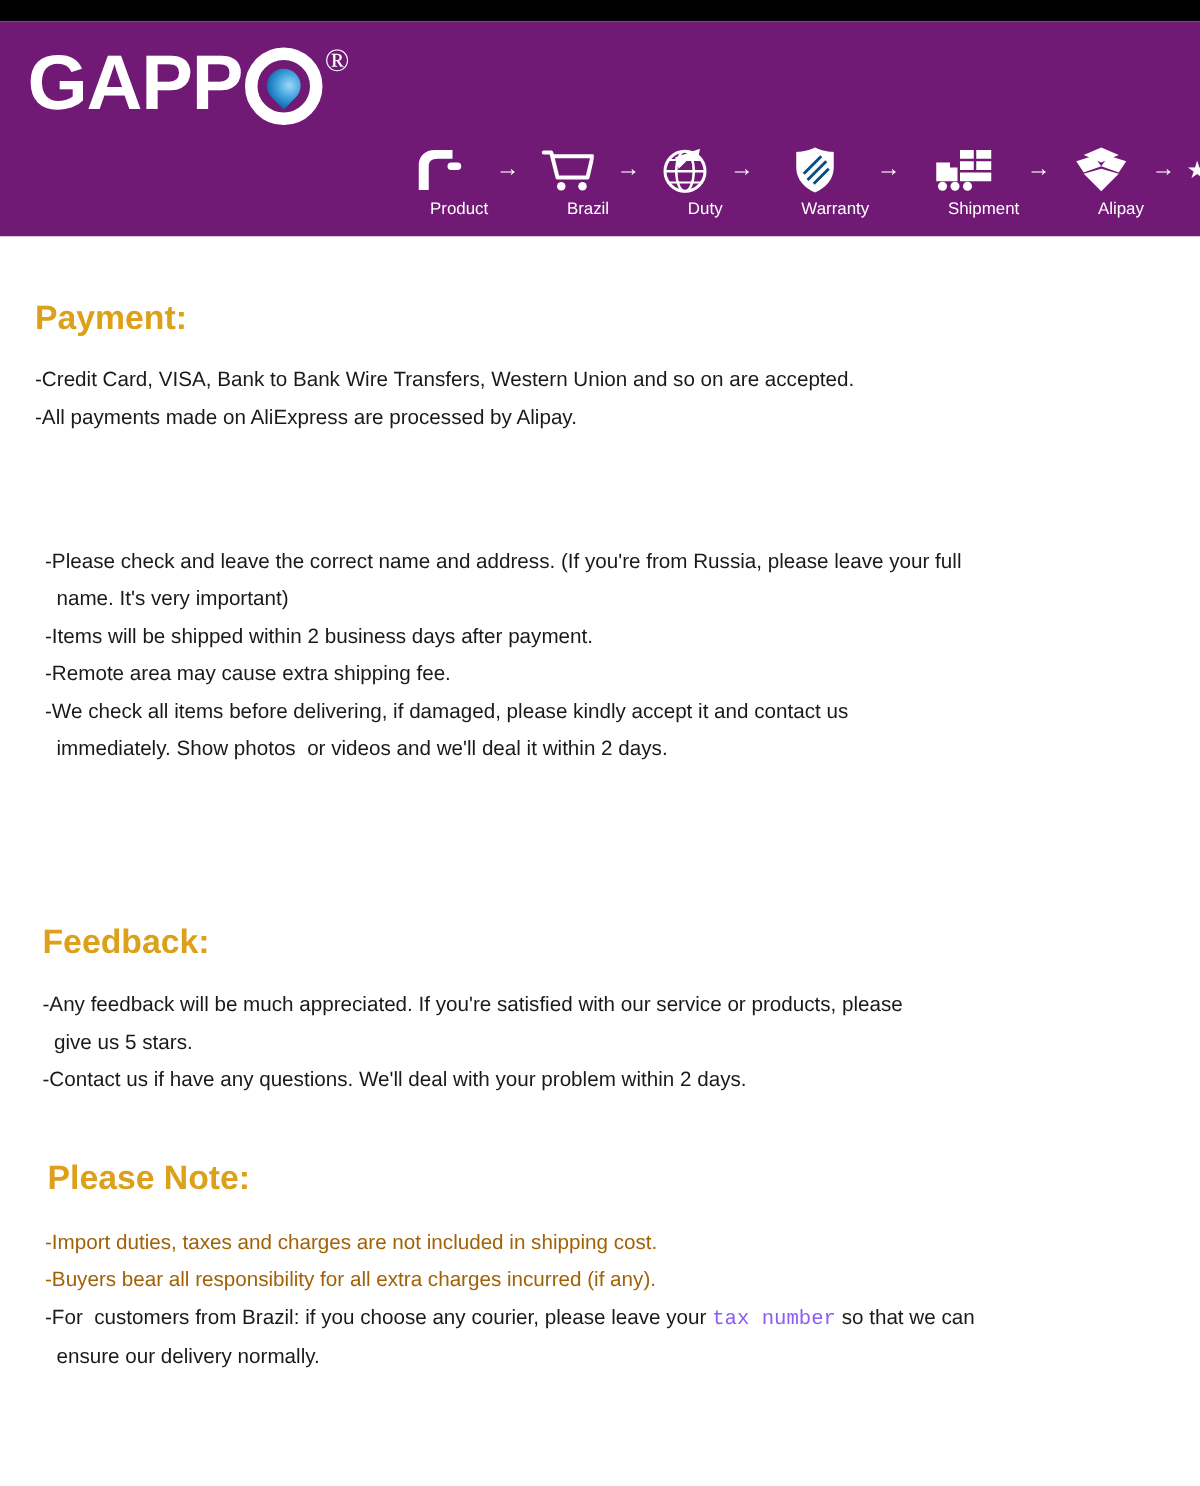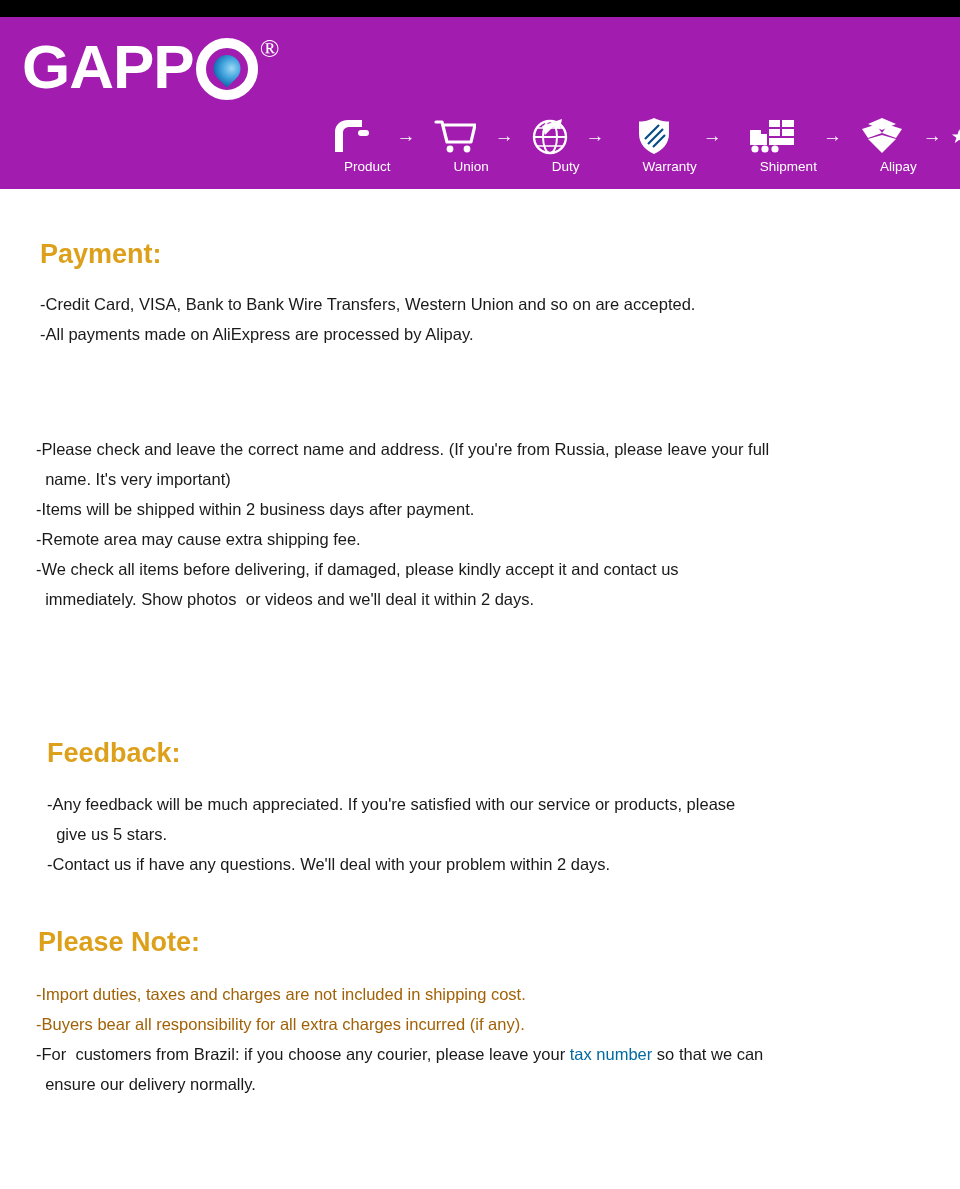--- a/index.html
+++ b/index.html
@@ -13,21 +13,21 @@
   
   .topbar {
     height: 17px;
     background: #000000;
     width: 100%;
   }
 
   
   .banner {
     height: 172px;
-    background: #a21caf;
+    background: #701a75;
     position: relative;
     width: 100%;
   }
 
   
   .logo-wrap {
     position: absolute;
     left: 22px;
     top: 17px;
     display: flex;
@@ -133,26 +133,26 @@
     line-height: 1.1;
   }
   .lines {
     font-size: 16.5px;
     color: #1a1a1a;
     line-height: 30px;
     font-family: "Liberation Sans", sans-serif;
   }
   .lines p { white-space: pre-wrap; }
   .red { color: #a16207; }
-  .tax { color: #0369a1; }
-
-  
-  #sec-payment  { position: absolute; left: 40px; top: 240px;  width: 905px; }
+  .tax { color: #8b5cf6; font-family: Liberation Mono, monospace; }
+
+  
+  #sec-payment  { position: absolute; left: 28px; top: 240px;  width: 905px; }
   #sec-shipping { position: absolute; left: 36px; top: 416px;  width: 905px; }
-  #sec-feedback { position: absolute; left: 47px; top: 739px;  width: 905px; }
+  #sec-feedback { position: absolute; left: 34px; top: 739px;  width: 905px; }
   #sec-note     { position: absolute; left: 36px; top: 928px;  width: 910px; }
 
   .sec-body { margin-top: 18px; }
   #sec-payment .sec-body  { margin-top: 19px; }
   #sec-shipping .sec-body { }
   #sec-feedback .sec-body { margin-top: 20px; }
   #sec-note .sec-body     { margin-top: 21px; }
   #sec-note .sec-title    { padding-left: 2px; }
 </style>
 </head>
@@ -185,21 +185,21 @@
     <span class="arrow">→</span>
 
     <div class="step">
       <span class="step-ico">
         <svg width="42" height="36" viewBox="0 0 42 36">
           <path d="M2 4 L8 4 L13 24 L37 24 L41 7 L10 7" fill="none" stroke="#ffffff" stroke-width="3.2" stroke-linejoin="round" stroke-linecap="round"></path>
           <circle cx="16" cy="31" r="3.4" fill="#ffffff"></circle>
           <circle cx="33" cy="31" r="3.4" fill="#ffffff"></circle>
         </svg>
       </span>
-      <span class="step-label">Union</span>
+      <span class="step-label">Brazil</span>
     </div>
     <span class="arrow">→</span>
 
     <div class="step">
       <span class="step-ico">
         <svg width="38" height="38" viewBox="0 0 38 38">
           <circle cx="19" cy="20" r="16" fill="none" stroke="#ffffff" stroke-width="2.4"></circle>
           <ellipse cx="19" cy="20" rx="7" ry="16" fill="none" stroke="#ffffff" stroke-width="2"></ellipse>
           <line x1="3" y1="20" x2="35" y2="20" stroke="#ffffff" stroke-width="2"></line>
           <path d="M5 11 L33 11 M5 29 L33 29" stroke="#ffffff" stroke-width="1.7"></path>

